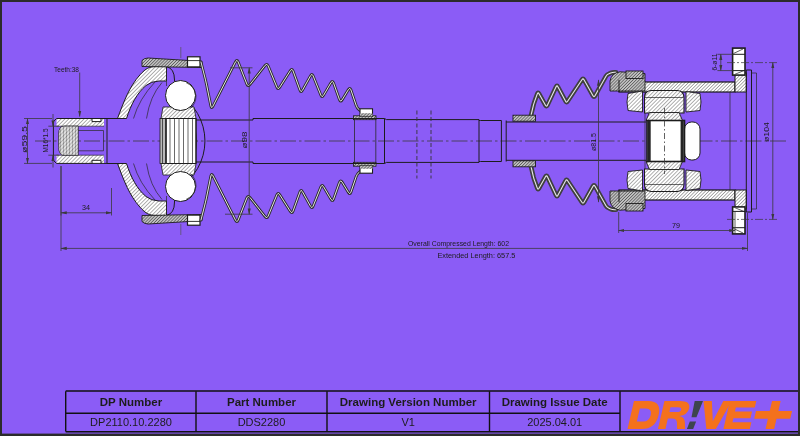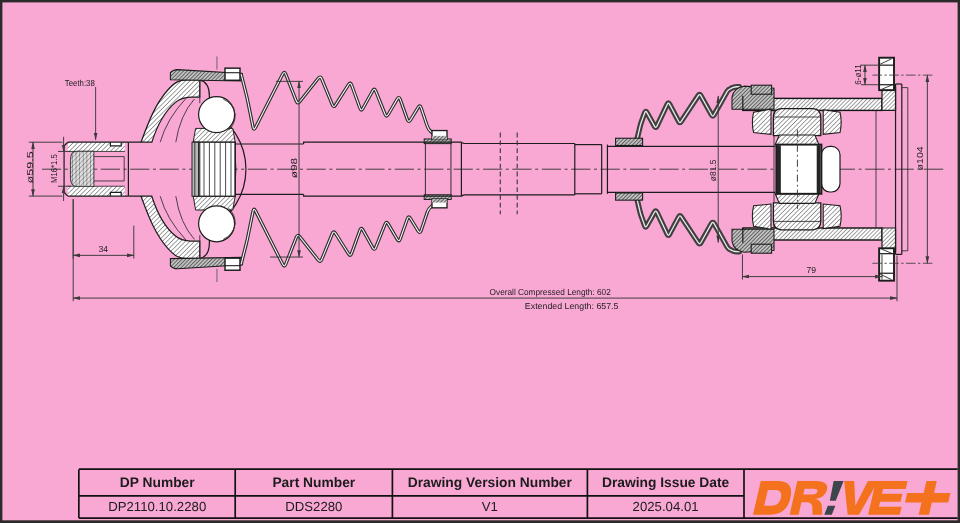--- a/index.html
+++ b/index.html
@@ -1,16 +1,16 @@
 <!DOCTYPE html>
 <html><head>
 <meta charset="utf-8">
 <style>
 html,body{margin:0;padding:0;background:#fff;-webkit-font-smoothing:antialiased;}
-#page{position:relative;width:800px;height:436px;background:#f9a8d4;overflow:hidden;}
+#page{position:relative;width:800px;height:436px;background:#8b5cf6;overflow:hidden;}
 text{font-family:"Liberation Sans",sans-serif;fill:#1c1c1c;}
 .lb{fill:#303030;font-size:7.3px;}
 .dim{stroke:#3a3a3a;stroke-width:0.8;fill:none;}
 .ln{stroke:#1c1c1c;stroke-width:1;fill:none;}
 .thin{stroke:#2a2a2a;stroke-width:0.7;fill:none;}
 </style>
 </head>
 <body>
 <div id="page">
 <svg width="800" height="436" viewBox="0 0 800 436" xmlns="http://www.w3.org/2000/svg">

